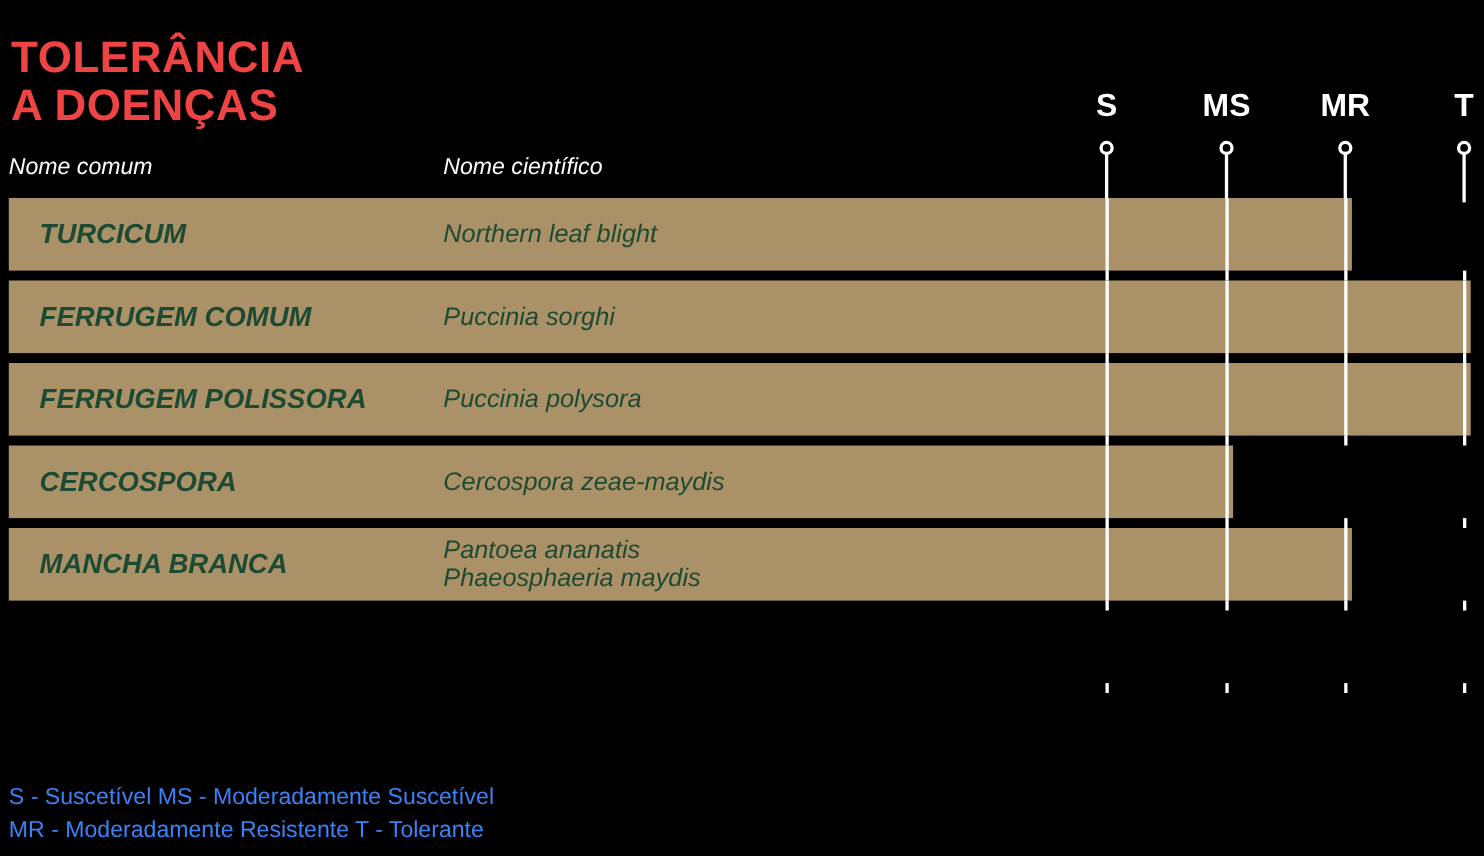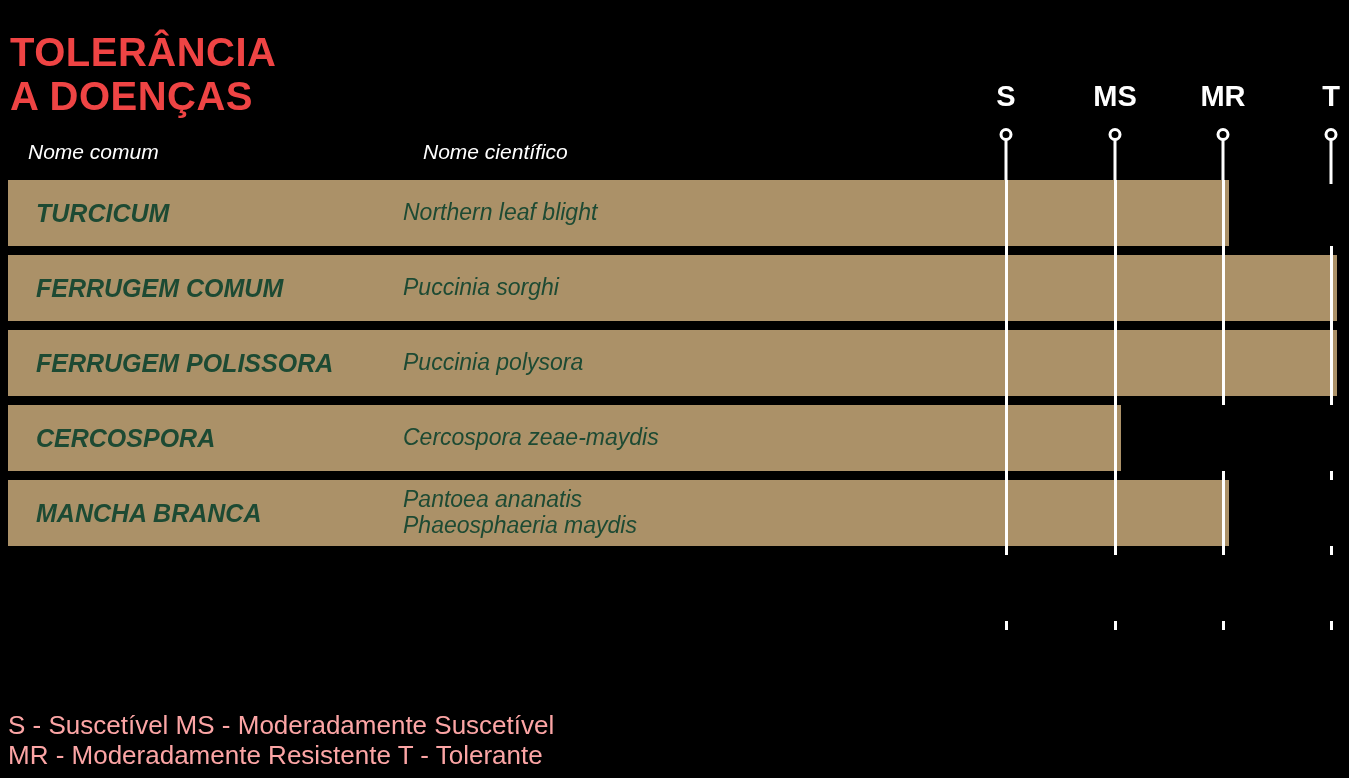--- a/index.html
+++ b/index.html
@@ -58,21 +58,20 @@
     transform: translateX(-50%);
   }
 
   
   .sub-head {
     position: absolute;
     color: #ffffff;
     font-size: 21px;
     font-style: italic;
     top: 140px;
-    margin-left: 20px;
   }
   #sub-common { left: 8px; }
   #sub-scientific { left: 403px; }
 
   
   #rows {
     position: absolute;
     left: 8px;
     top: 180px;
     width: 1333px;
@@ -127,22 +126,22 @@
     width: 3px;
     background: #ffffff;
     height: 9px;
   }
 
   
   .legend {
     position: absolute;
     left: 8px;
     top: 710px;
-    color: #fca5a5;
-    font-size: 26px;
+    color: #3b82f6;
+    font-size: 21px;
     line-height: 30px;
     white-space: pre-line;
   }
 </style>
 </head>
 <body>
 
 <div id="root">
 
   <div class="title">TOLERÂNCIA

